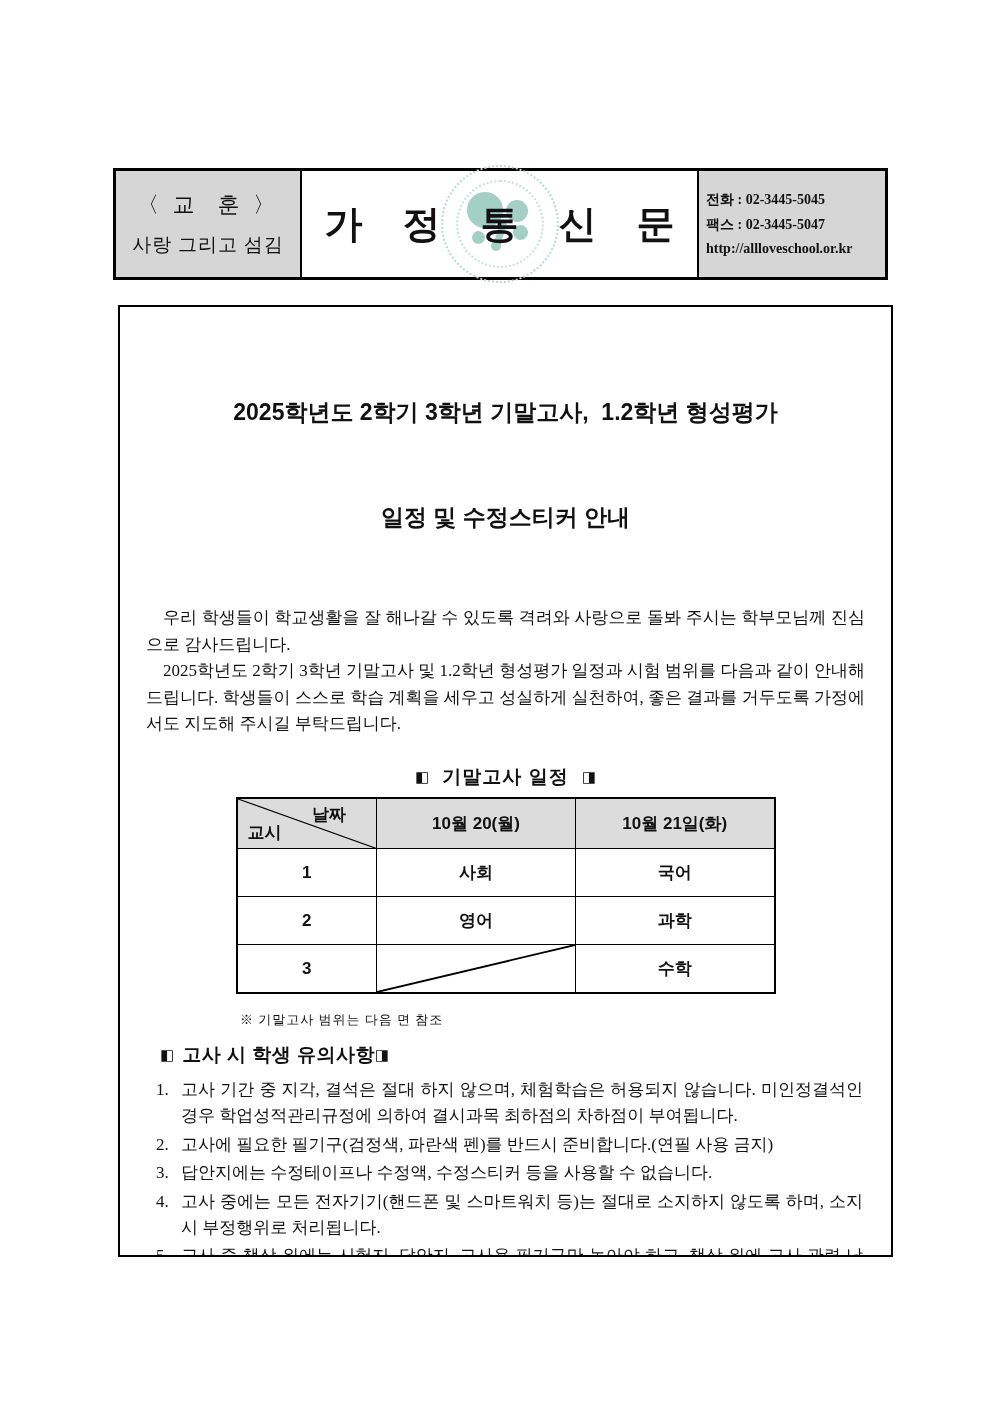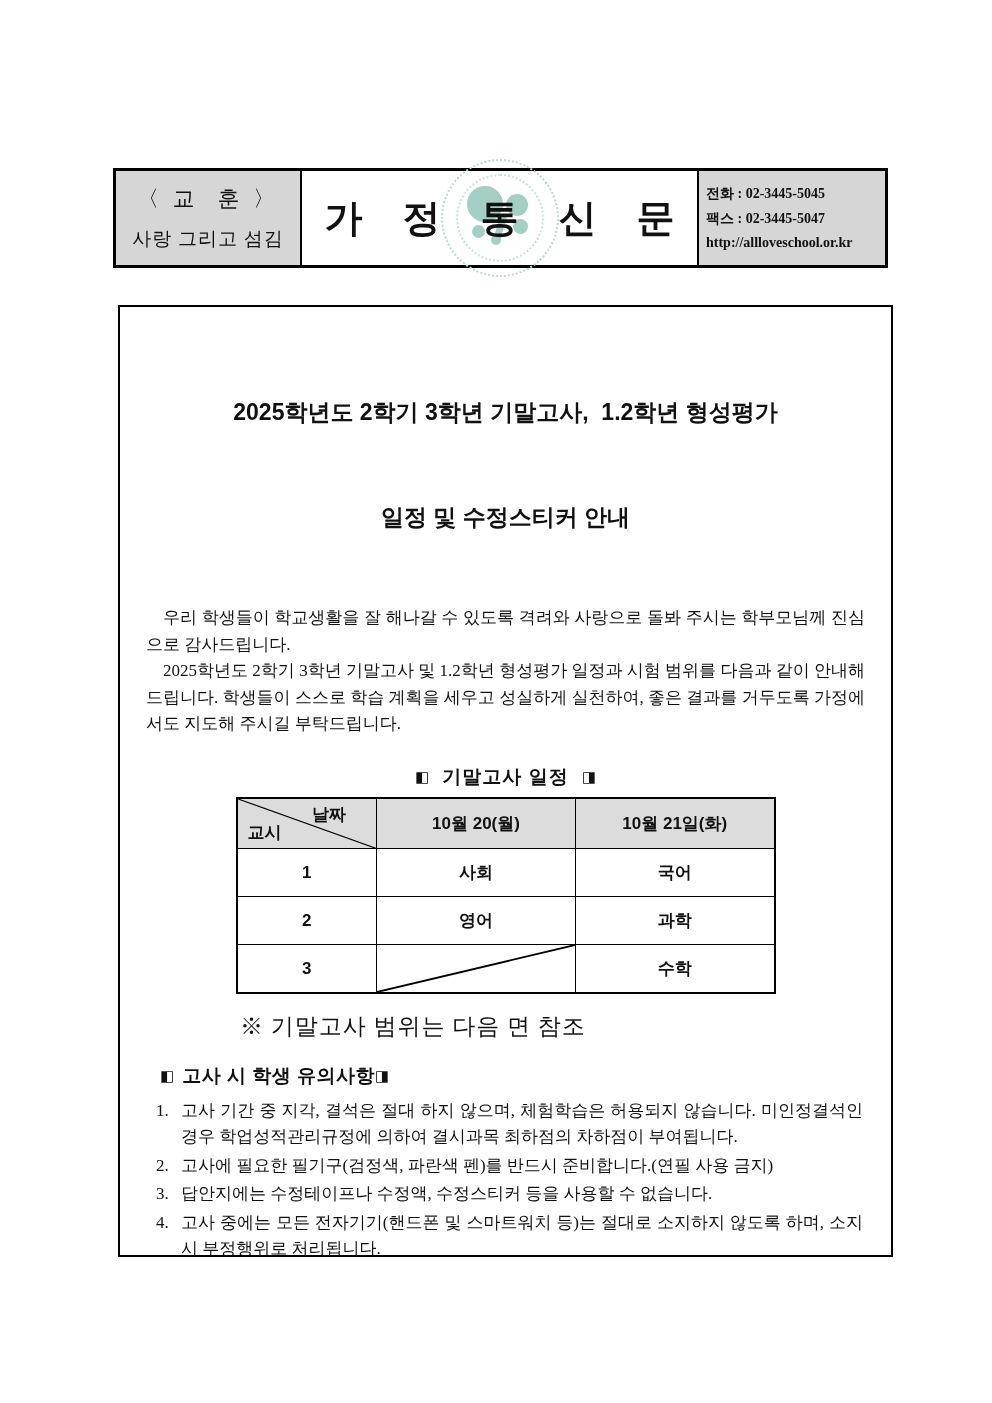--- a/index.html
+++ b/index.html
@@ -5,21 +5,21 @@
   * { margin: 0; padding: 0; box-sizing: border-box; }
   html, body { background: #fff; }
   .page {
     position: relative; width: 992px; height: 1403px; background: #ffffff;
     font-family: "Liberation Serif", "DejaVu Serif", serif; color: #111;
     overflow: hidden;
   }
 
   
   .header {
-    position: absolute; left: 113px; top: 168px; width: 775px; height: 100px;
+    position: absolute; left: 113px; top: 168px; width: 775px; height: 112px;
     border: 3px solid #000; display: flex; background: #fff;
   }
   .cell { height: 100%; }
   .motto-box {
     width: 186px; background: #d6d6d6; border-right: 2px solid #000;
     display: flex; flex-direction: column; justify-content: center; align-items: center; gap: 12px;
   }
   .motto-line1 { font-size: 22px; white-space: pre; letter-spacing: 4px; }
   .motto-line2 { font-size: 19px; letter-spacing: 1px; }
 
@@ -78,24 +78,24 @@
     border: 1.5px solid #000; text-align: center; vertical-align: middle;
     font-size: 17px; font-weight: bold; height: 30px; padding: 12px;
   }
   table.exam-table tr.head td { background: #dcdcdc; height: 51px; }
   td.corner { position: relative; }
   td.corner svg, td.diag svg { position: absolute; inset: 0; width: 100%; height: 100%; }
   .corner-top { position: absolute; top: 4px; right: 30px; font-size: 17px; font-weight: bold; }
   .corner-bottom { position: absolute; bottom: 4px; left: 10px; font-size: 17px; font-weight: bold; }
   td.diag { position: relative; }
 
-  .note { margin-top: 17px; margin-left: 94px; font-size: 23px; letter-spacing: 1px; }
+  .note { margin-top: 17px; margin-left: 94px; font-size: 13px; letter-spacing: 1px; }
 
   .sec-heading {
-    margin-top: 21px; margin-left: 14px;
+    margin-top: 13px; margin-left: 14px;
     font-family: "Liberation Sans", "DejaVu Sans", sans-serif; font-weight: bold; font-size: 19px;
   }
   .sec-heading .bullet { font-size: 15px; position: relative; top: -1px; margin-right: 8px; }
   .sec-heading .bullet.close { margin-right: 0; margin-left: 0; }
   .sec-heading .mid { letter-spacing: 0.5px; }
 
   .notice-list { margin-top: 9px; padding-left: 10px; padding-right: 2px; }
   .notice-item { display: flex; font-size: 17px; line-height: 26px; margin-bottom: 2.5px; }
   .notice-item .num { flex: none; width: 25px; }
   .notice-item .txt { flex: 1; text-align: justify; }

